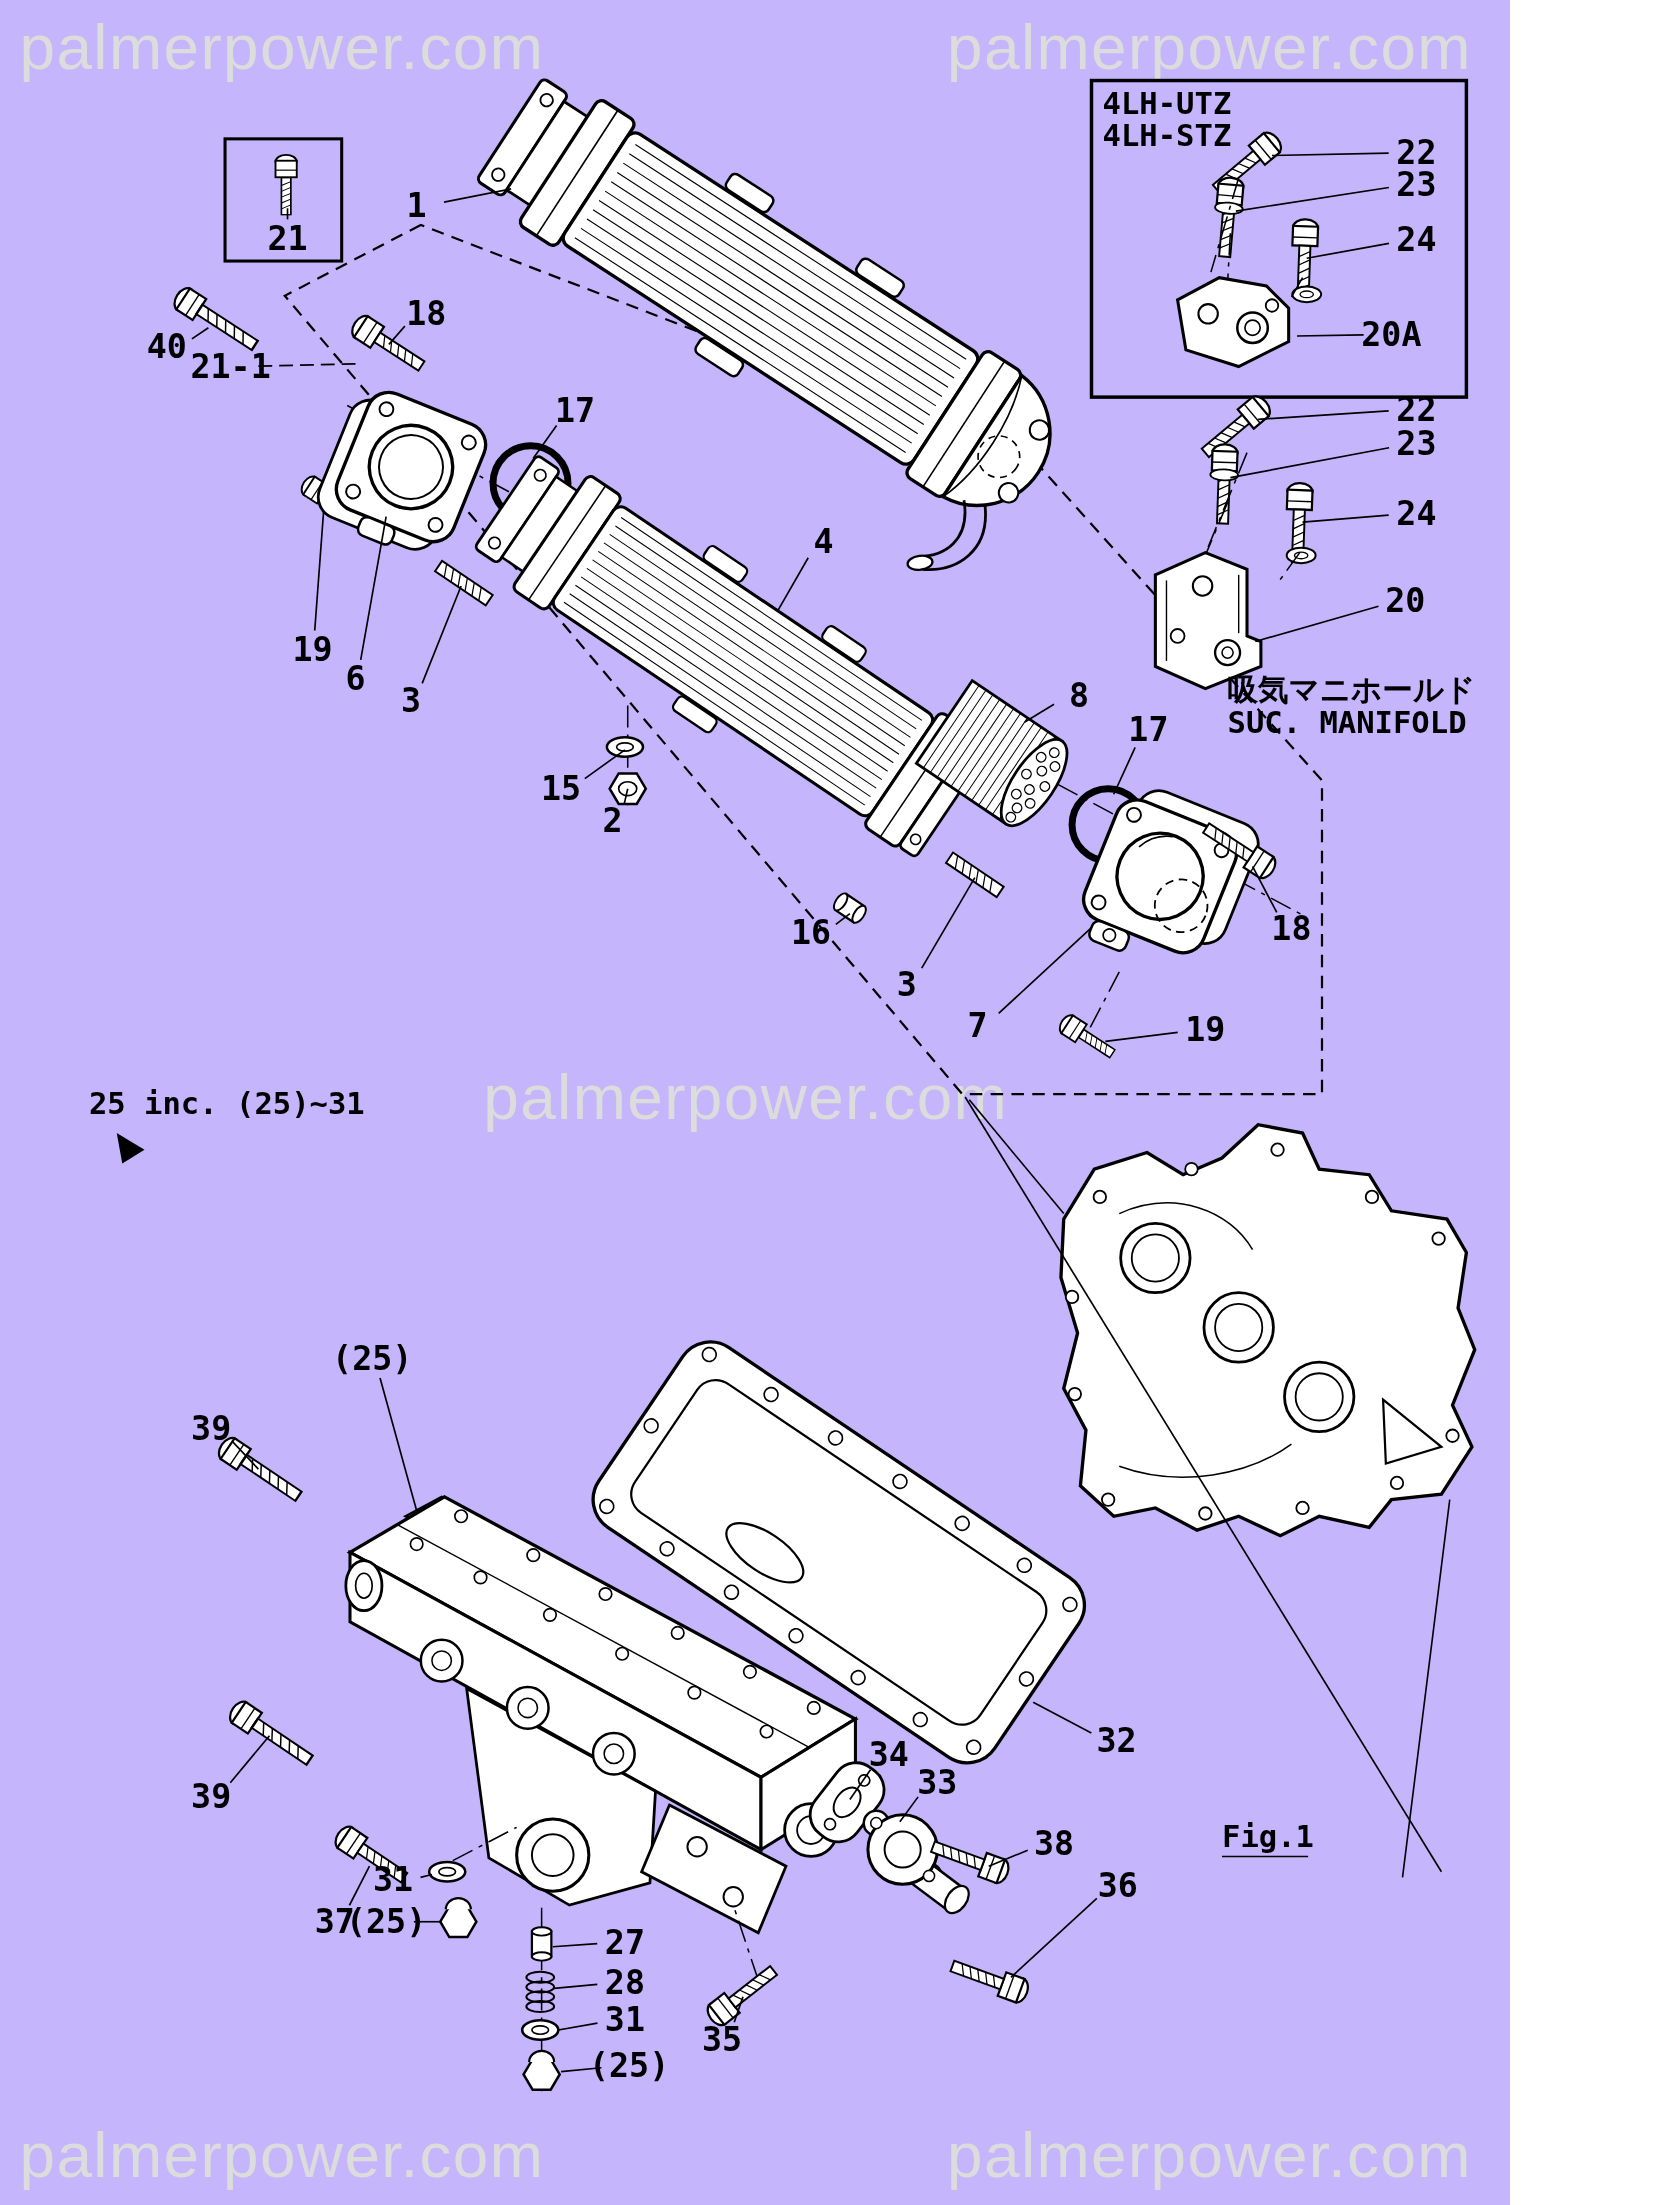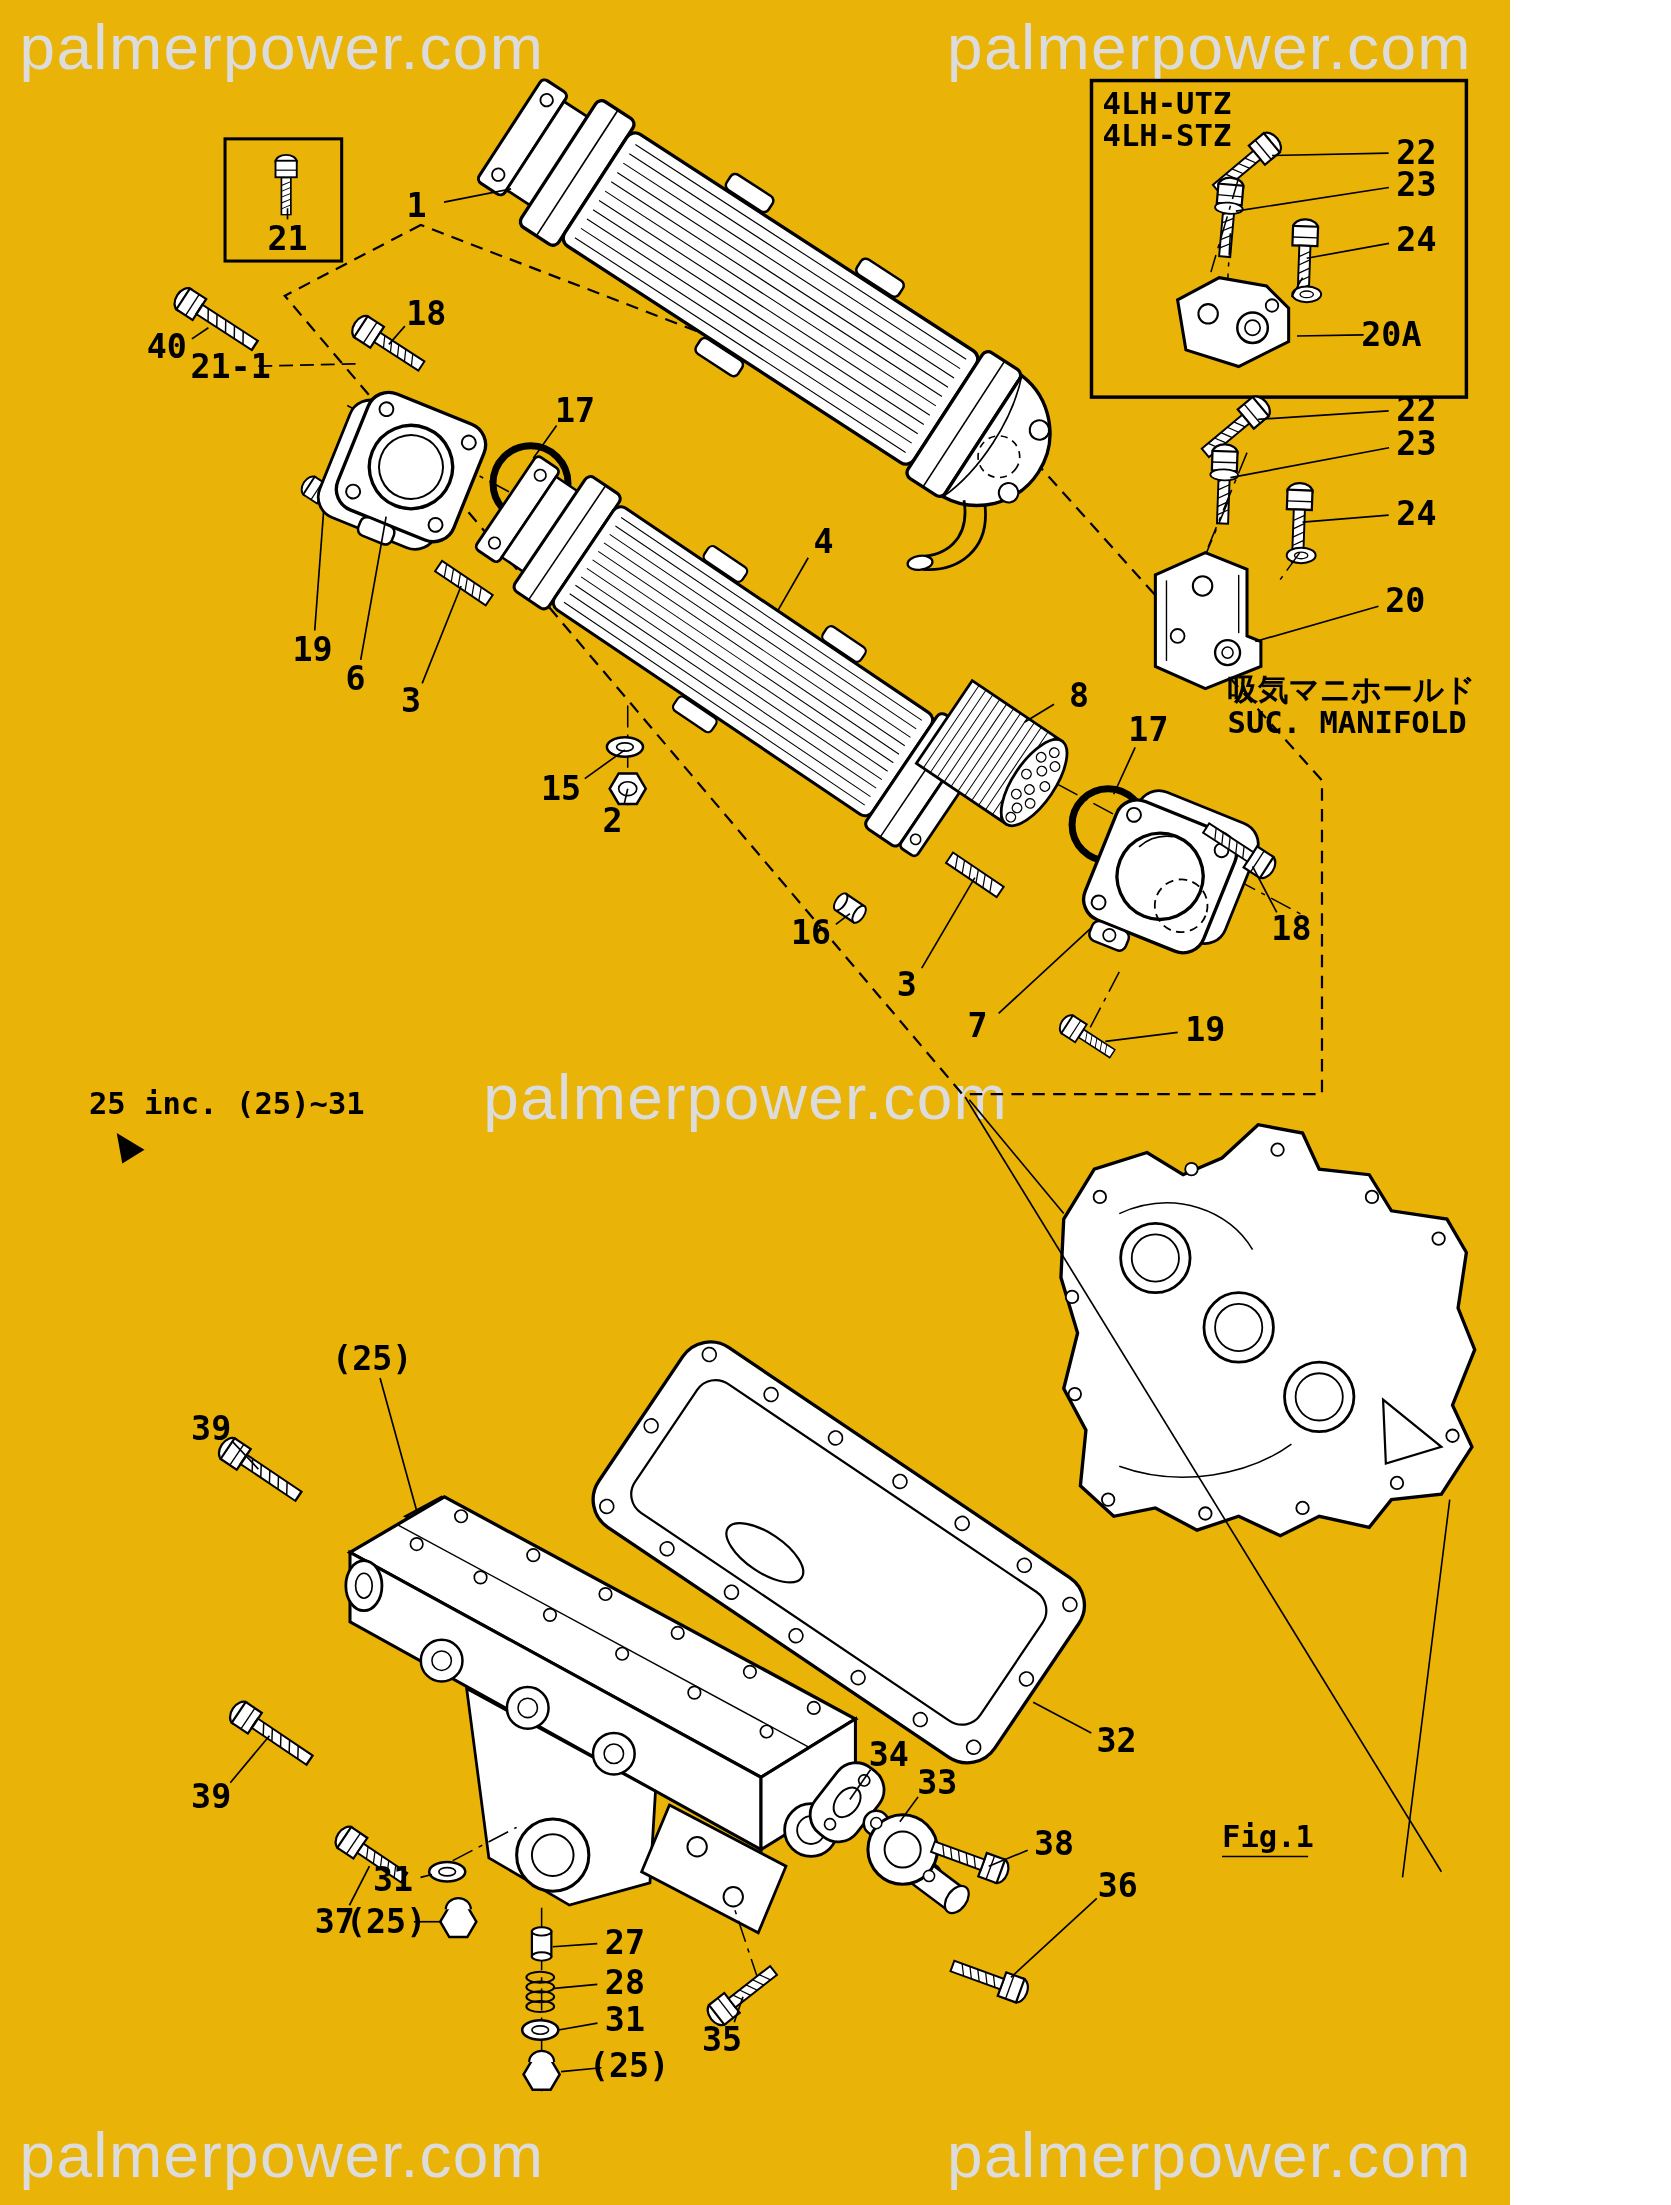--- a/index.html
+++ b/index.html
@@ -1,16 +1,16 @@
 <!DOCTYPE html>
 <html style="font-size:11.8px"><head>
 <meta charset="utf-8">
 <style>
   html,body{margin:0;padding:0;background:#ffffff;}
-  .page{width:1510px;height:2205px;background:#eab308;overflow:hidden;position:relative;}
+  .page{width:1510px;height:2205px;background:#c4b5fd;overflow:hidden;position:relative;}
   svg{display:block;width:1672px;height:2205px;}
   .wm{font-family:"Liberation Sans",sans-serif;font-size:46px;fill:#dcdcdc;letter-spacing:1px;}
   .plabel{font-family:"DejaVu Sans Mono",monospace;font-size:24px;font-weight:600;fill:#000;}
   .note{font-family:"DejaVu Sans Mono",monospace;font-size:22px;font-weight:600;fill:#000;}
   .leader{stroke:#000;stroke-width:1.2;fill:none;}
   .dashdot{stroke:#000;stroke-width:1.1;fill:none;stroke-dasharray:16 5 3 5;}
   .ol{fill:#fff;stroke:#000;}
 </style>
 </head>
 <body>

